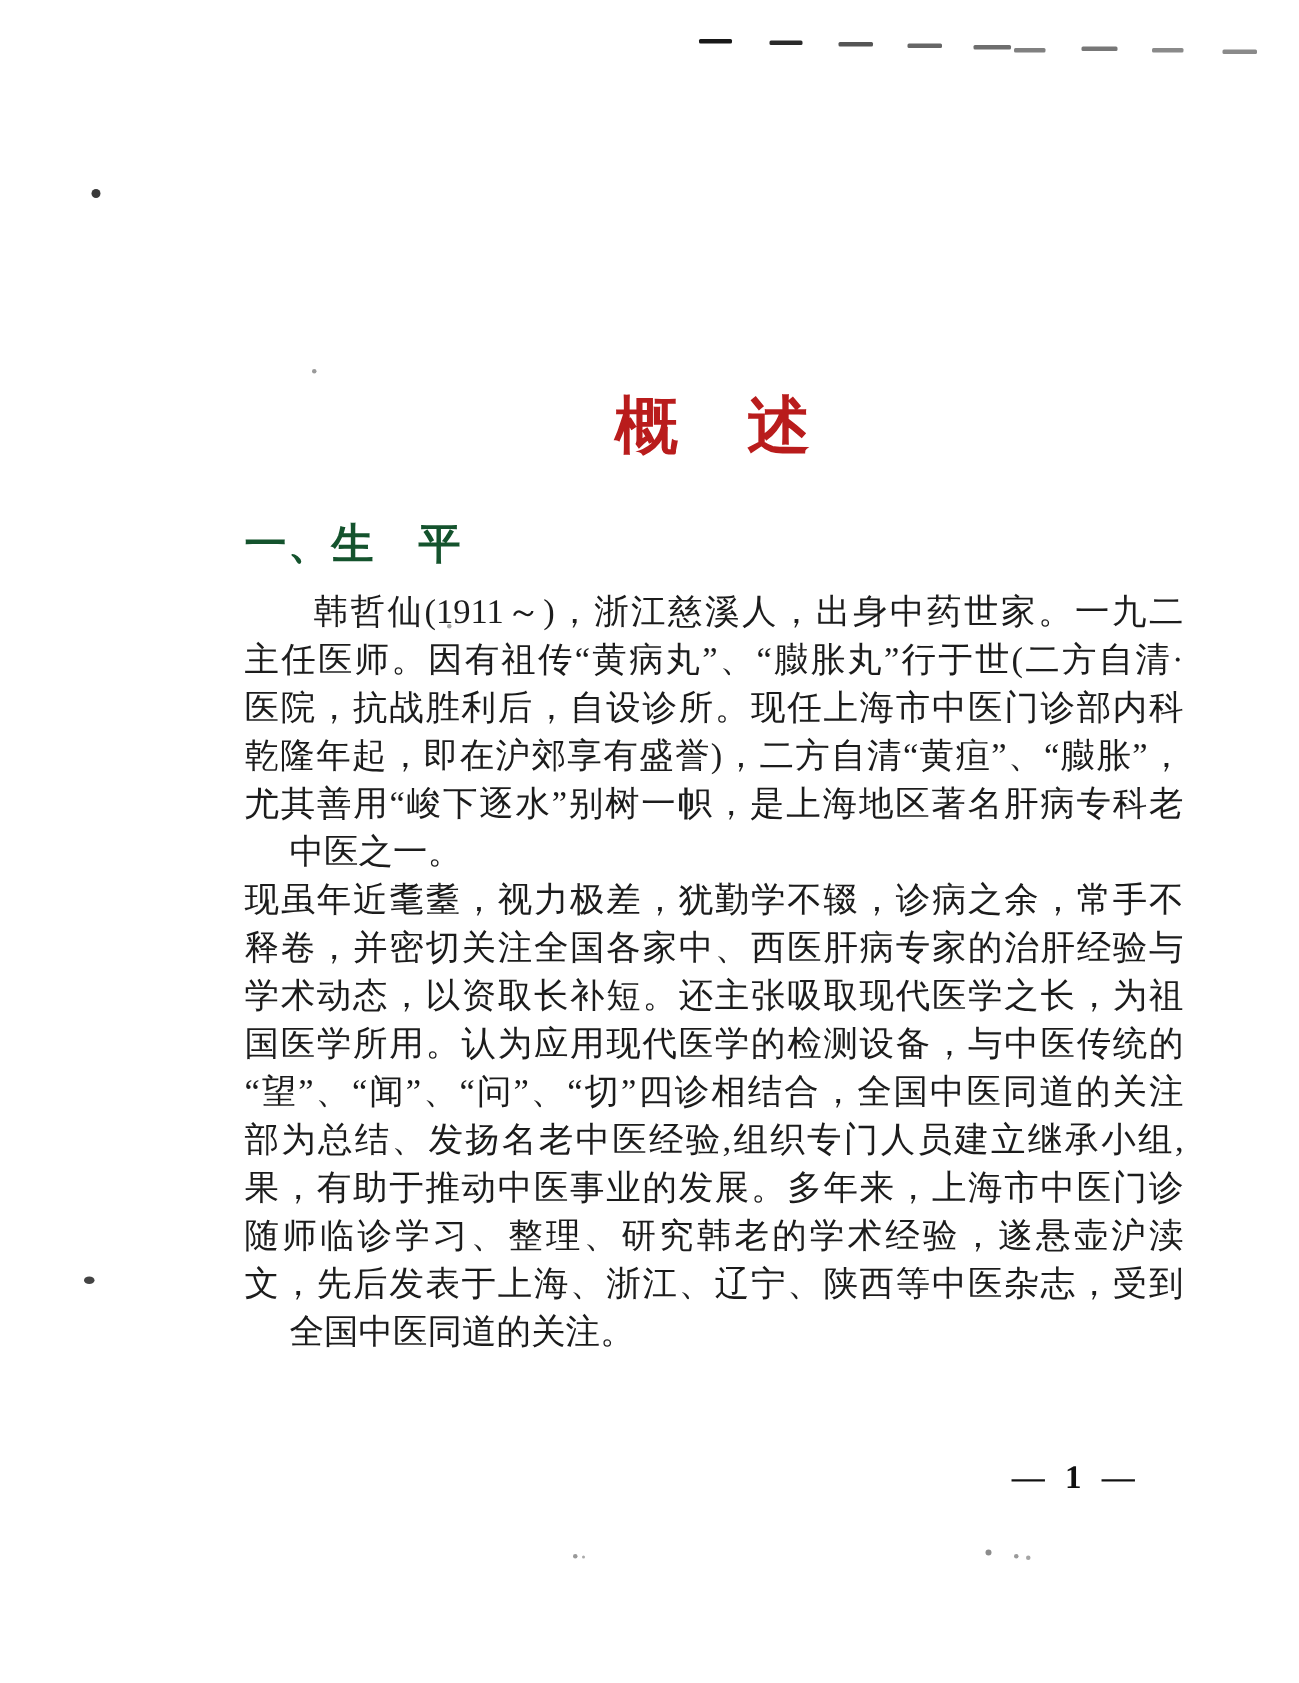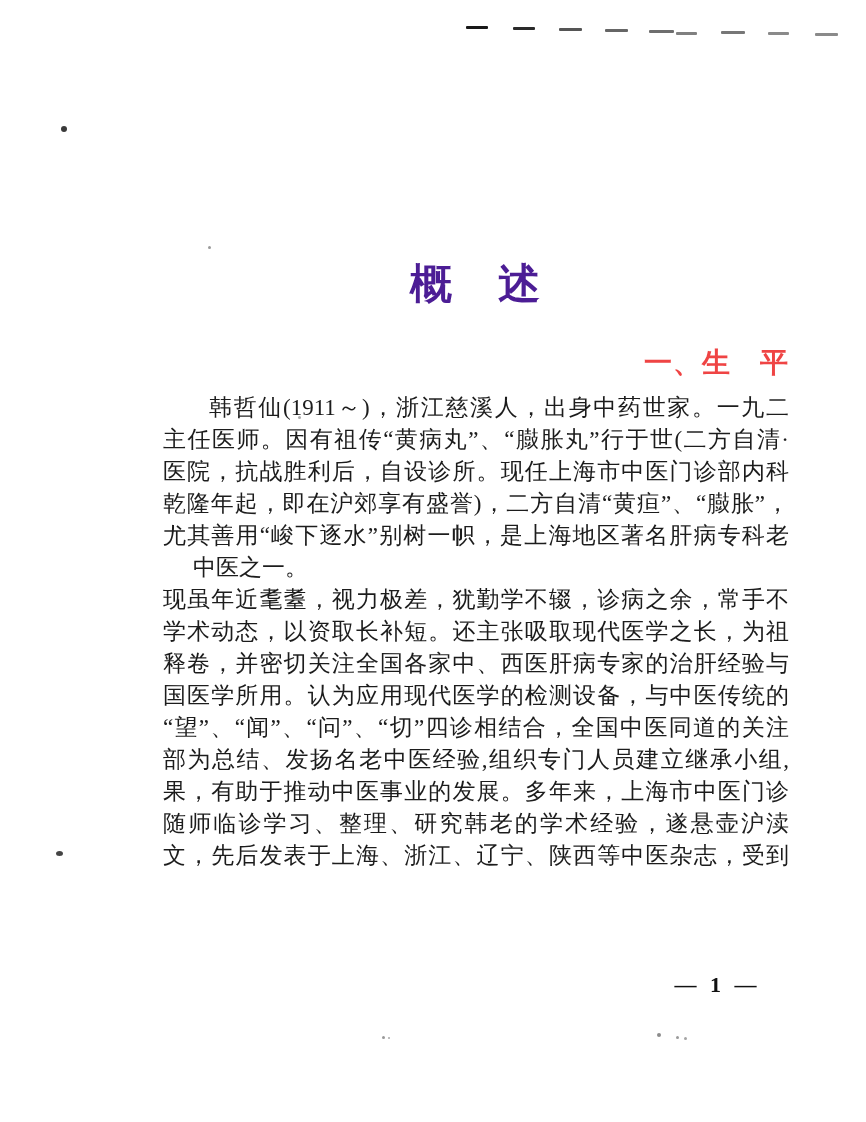--- a/index.html
+++ b/index.html
@@ -30,35 +30,35 @@
     position: absolute;
     top: 256px;
     left: 163px;
     width: 626px;
     margin: 0;
     text-align: center;
     font-family: "Liberation Sans", "DejaVu Sans", sans-serif;
     font-size: 42px;
     font-weight: 800;
     letter-spacing: 2px;
-    color: #4c1d95;
+    color: #b91c1c;
     white-space: pre;
   }
   .heading {
     position: absolute;
     top: 344px;
     left: 163px;
     width: 626px;
     margin: 0;
-    text-align: right;
+    text-align: left;
     font-family: "Liberation Sans", "DejaVu Sans", sans-serif;
     font-size: 28px;
     font-weight: 800;
     letter-spacing: 1px;
-    color: #ef4444;
+    color: #14532d;
     white-space: pre;
   }
   .body-text {
     position: absolute;
     top: 392px;
     left: 163px;
     width: 626px;
   }
   .line {
     height: 32px;
@@ -122,25 +122,26 @@
 
   <div class="body-text">
     <div class="line indent">韩哲仙(1911～)，浙江慈溪人，出身中药世家。一九二</div>
     <div class="line">主任医师。因有祖传“黄病丸”、“臌胀丸”行于世(二方自清·</div>
     <div class="line">医院，抗战胜利后，自设诊所。现任上海市中医门诊部内科</div>
     <div class="line">乾隆年起，即在沪郊享有盛誉)，二方自清“黄疸”、“臌胀”，</div>
     <div class="line">尤其善用“峻下逐水”别树一帜，是上海地区著名肝病专科老</div>
     <div class="line end">中医之一。</div>
 
     <div class="line">现虽年近耄耋，视力极差，犹勤学不辍，诊病之余，常手不</div>
+    <div class="line">释卷，并密切关注全国各家中、西医肝病专家的治肝经验与</div>
     <div class="line">学术动态，以资取长补短。还主张吸取现代医学之长，为祖</div>
-    <div class="line">释卷，并密切关注全国各家中、西医肝病专家的治肝经验与</div>
     <div class="line">国医学所用。认为应用现代医学的检测设备，与中医传统的</div>
     <div class="line">“望”、“闻”、“问”、“切”四诊相结合，全国中医同道的关注</div>
     <div class="line">部为总结、发扬名老中医经验,组织专门人员建立继承小组,</div>
     <div class="line">果，有助于推动中医事业的发展。多年来，上海市中医门诊</div>
     <div class="line">随师临诊学习、整理、研究韩老的学术经验，遂悬壶沪渎</div>
     <div class="line">文，先后发表于上海、浙江、辽宁、陕西等中医杂志，受到</div>
+    <div class="line end">全国中医同道的关注。</div>
   </div>
 
   <div class="page-number">— 1 —</div>
 
 </div>
 
 </body></html>

